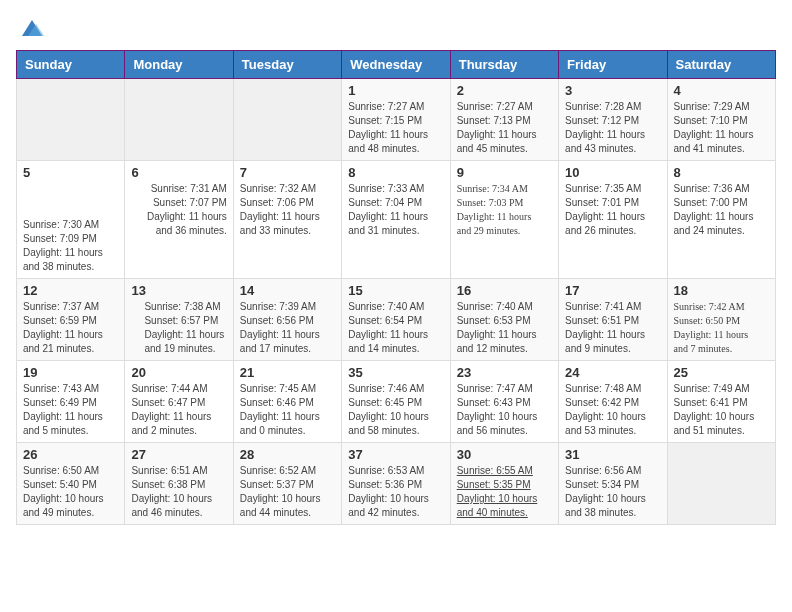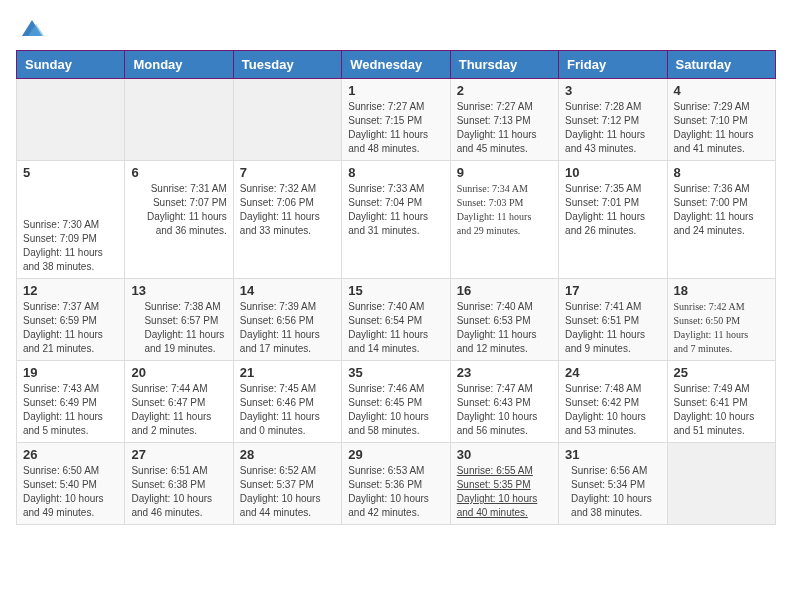--- a/index.html
+++ b/index.html
@@ -333,36 +333,36 @@
 and 46 minutes.</div>
         </td>
         <td>
           <span class="day-number">28</span>
           <div class="day-info" style="white-space: pre-line;">Sunrise: 6:52 AM
 Sunset: 5:37 PM
 Daylight: 10 hours
 and 44 minutes.</div>
         </td>
         <td>
-          <span class="day-number">29</span>
+          <span class="day-number">37</span>
           <div class="day-info" style="white-space: pre-line;">Sunrise: 6:53 AM
 Sunset: 5:36 PM
 Daylight: 10 hours
 and 42 minutes.</div>
         </td>
         <td>
           <span class="day-number">30</span>
           <div class="day-info" style="white-space: pre-line; text-decoration: underline;">Sunrise: 6:55 AM
 Sunset: 5:35 PM
 Daylight: 10 hours
 and 40 minutes.</div>
         </td>
         <td>
           <span class="day-number">31</span>
-          <div class="day-info" style="white-space: pre-line; margin-left: 6px;">Sunrise: 6:56 AM
+          <div class="day-info" style="white-space: pre-line;">Sunrise: 6:56 AM
 Sunset: 5:34 PM
 Daylight: 10 hours
 and 38 minutes.</div>
         </td>
         <td class="empty-cell"></td>
       </tr>
     </tbody>
 </table>
 
 </body></html>

